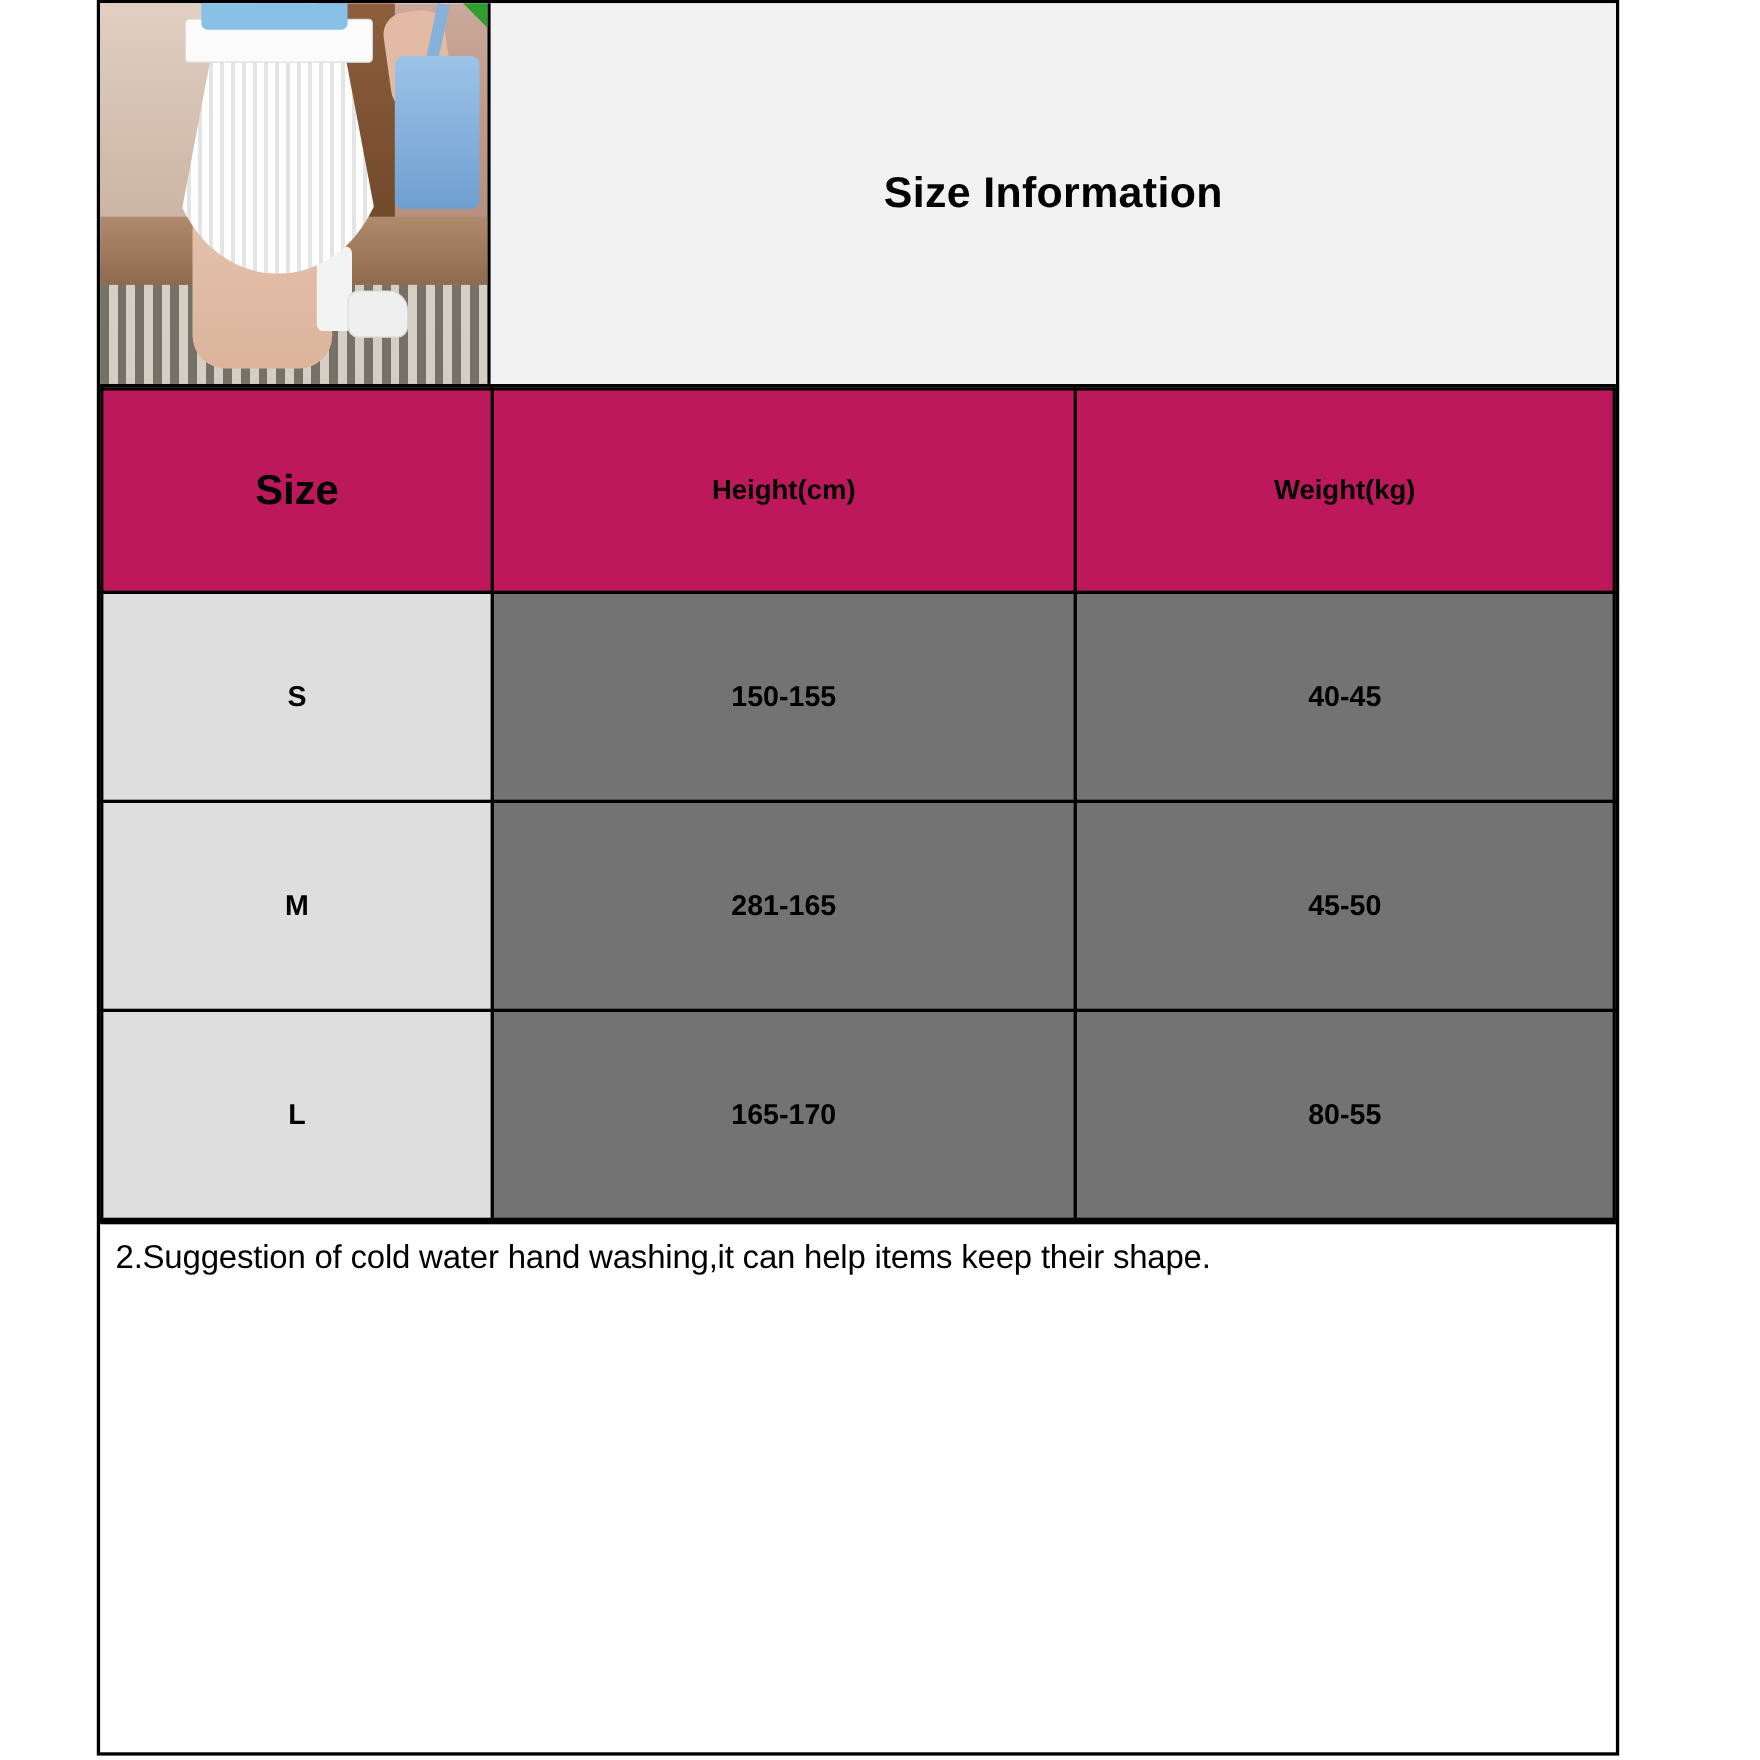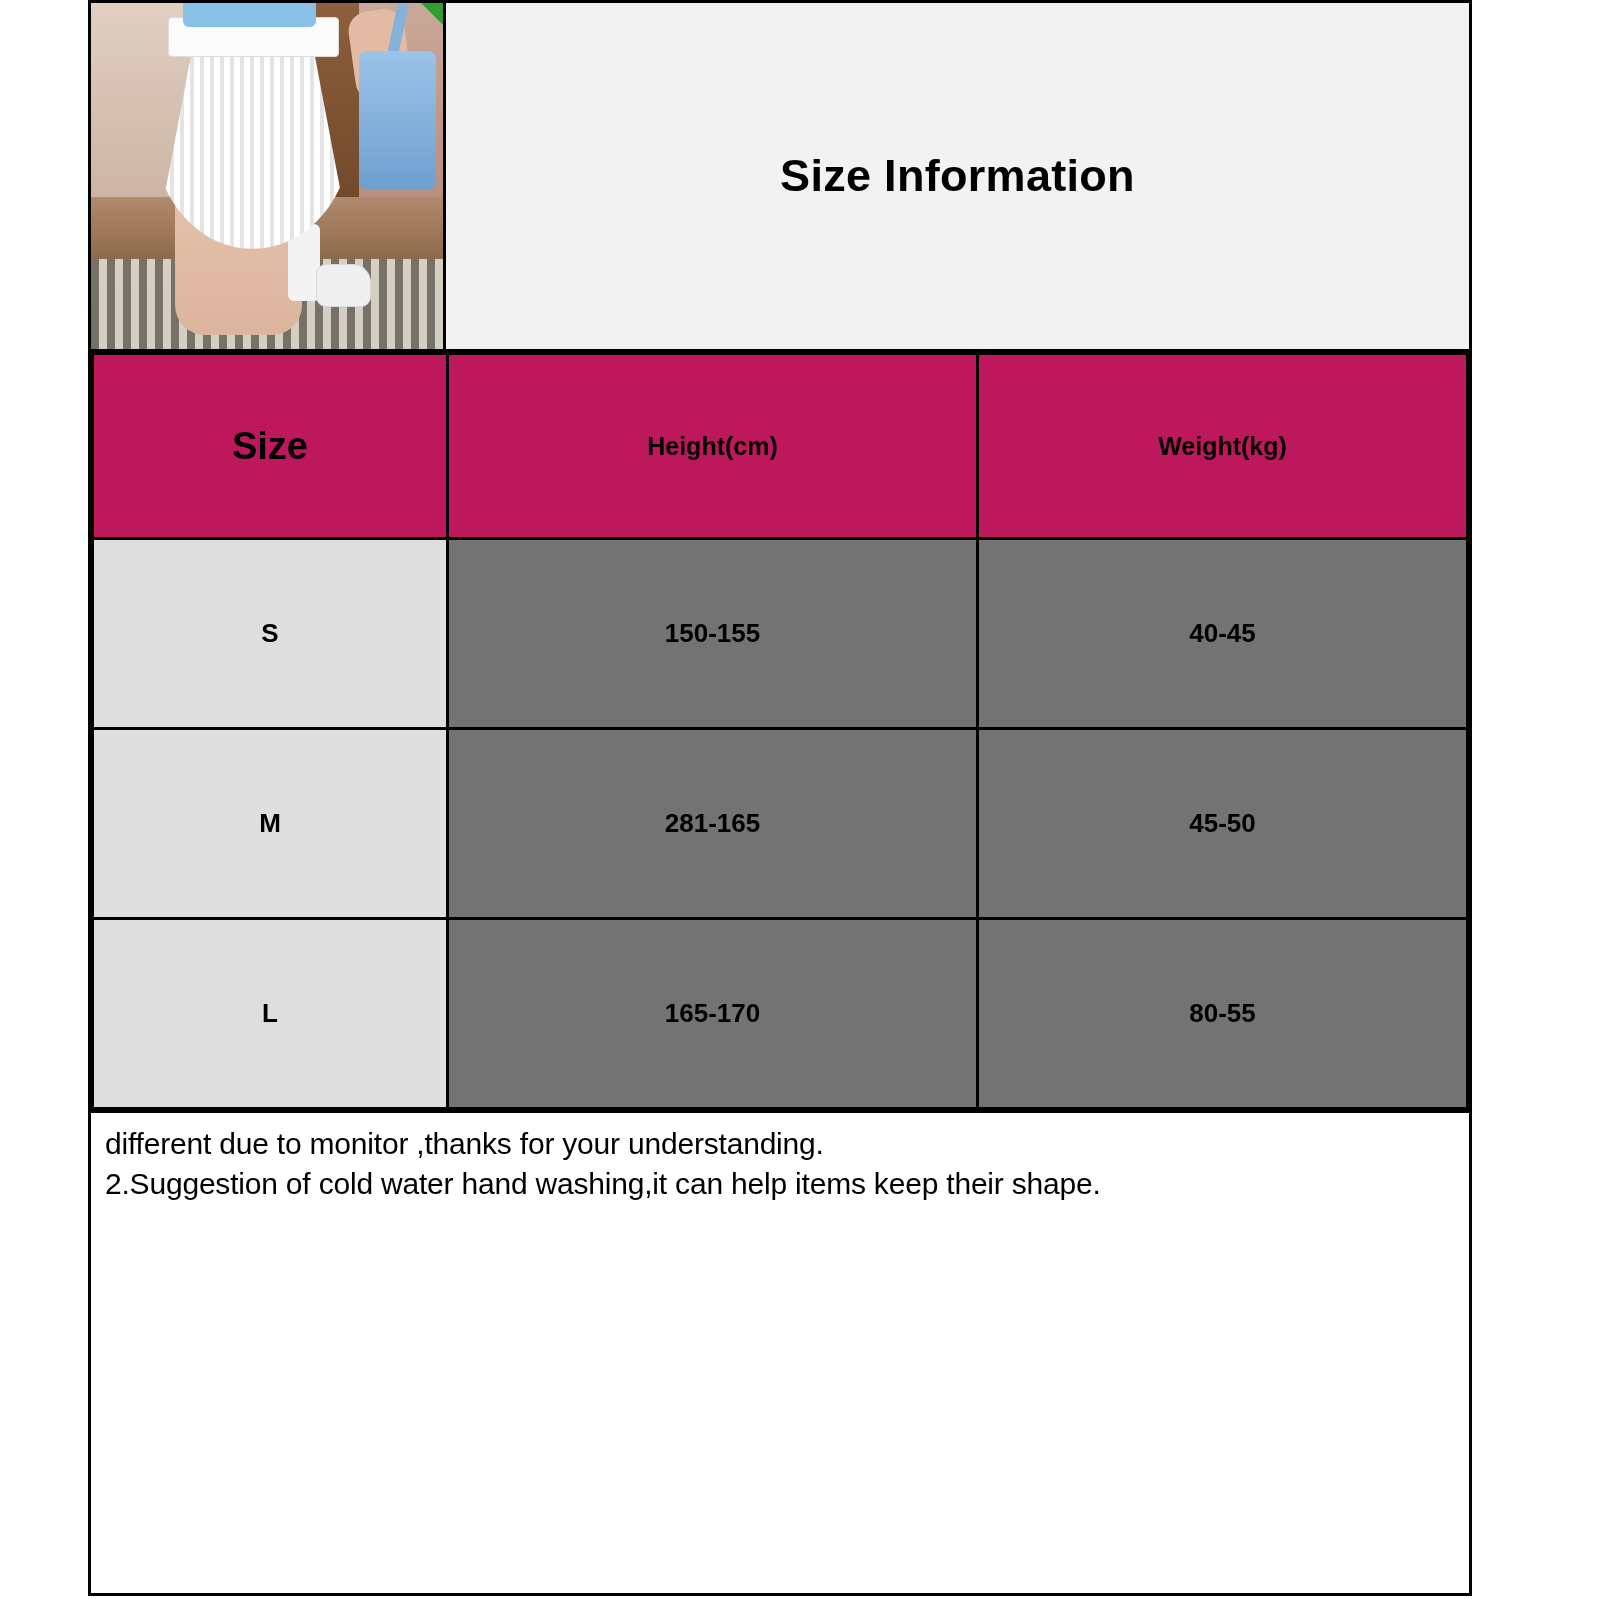--- a/index.html
+++ b/index.html
@@ -42,21 +42,21 @@
     background: #ffffff;
   }
   .title-cell {
     flex: 1;
     display: flex;
     align-items: center;
     justify-content: center;
     background: #f2f2f2;
   }
   .title-cell .title {
-    font-size: 45px;
+    font-size: 39px;
     font-weight: bold;
     letter-spacing: 0.3px;
   }
 
   
   .photo {
     position: absolute;
     inset: 0;
     background:
       linear-gradient(180deg, #c9a99a 0%, #c39a89 28%, #b8907f 55%, #a8816f 100%);
@@ -252,17 +252,16 @@
       </tr>
       <tr>
         <td class="size-col">L</td>
         <td class="val-col">165-170</td>
         <td class="val-col">80-55</td>
       </tr>
     </tbody>
   </table>
 
   <div class="attention">
-    <p>different due to monitor ,thanks for your understanding.</p>
     <p>2.Suggestion of cold water hand washing,it can help items keep their shape.</p>
   </div>
 
 </div>
 
 </body></html>

